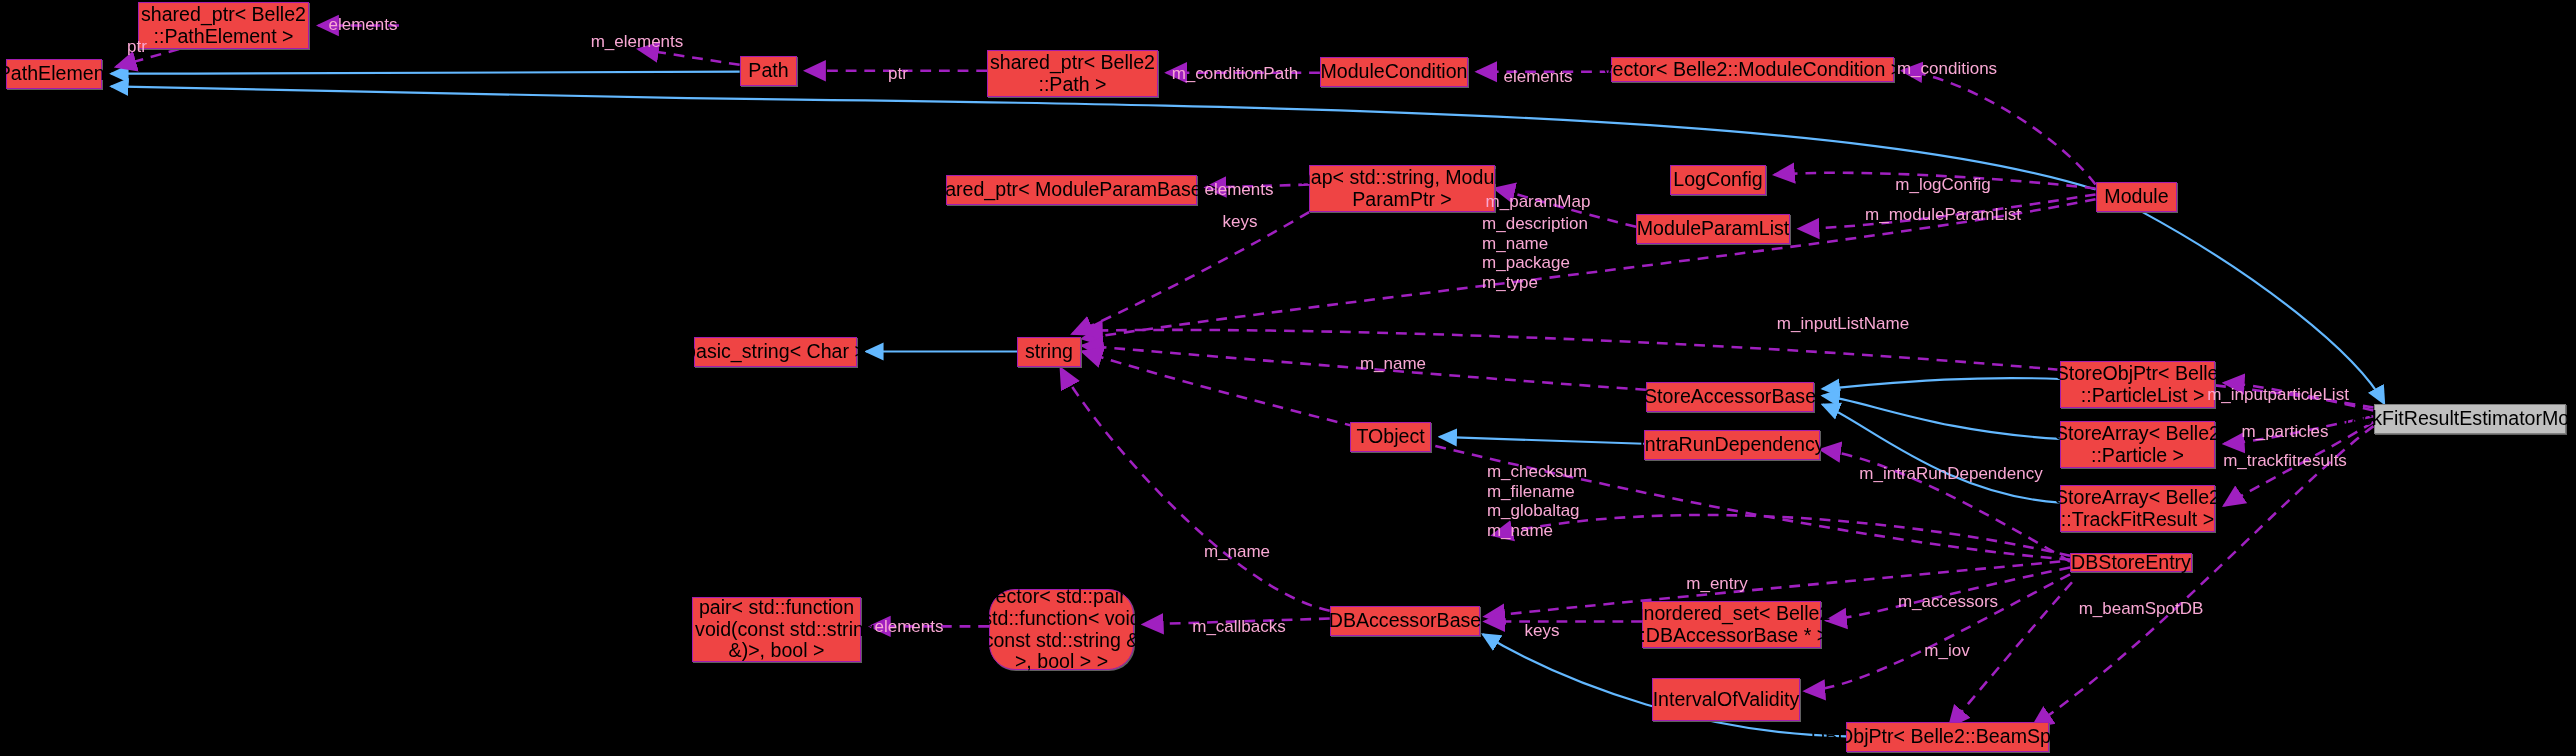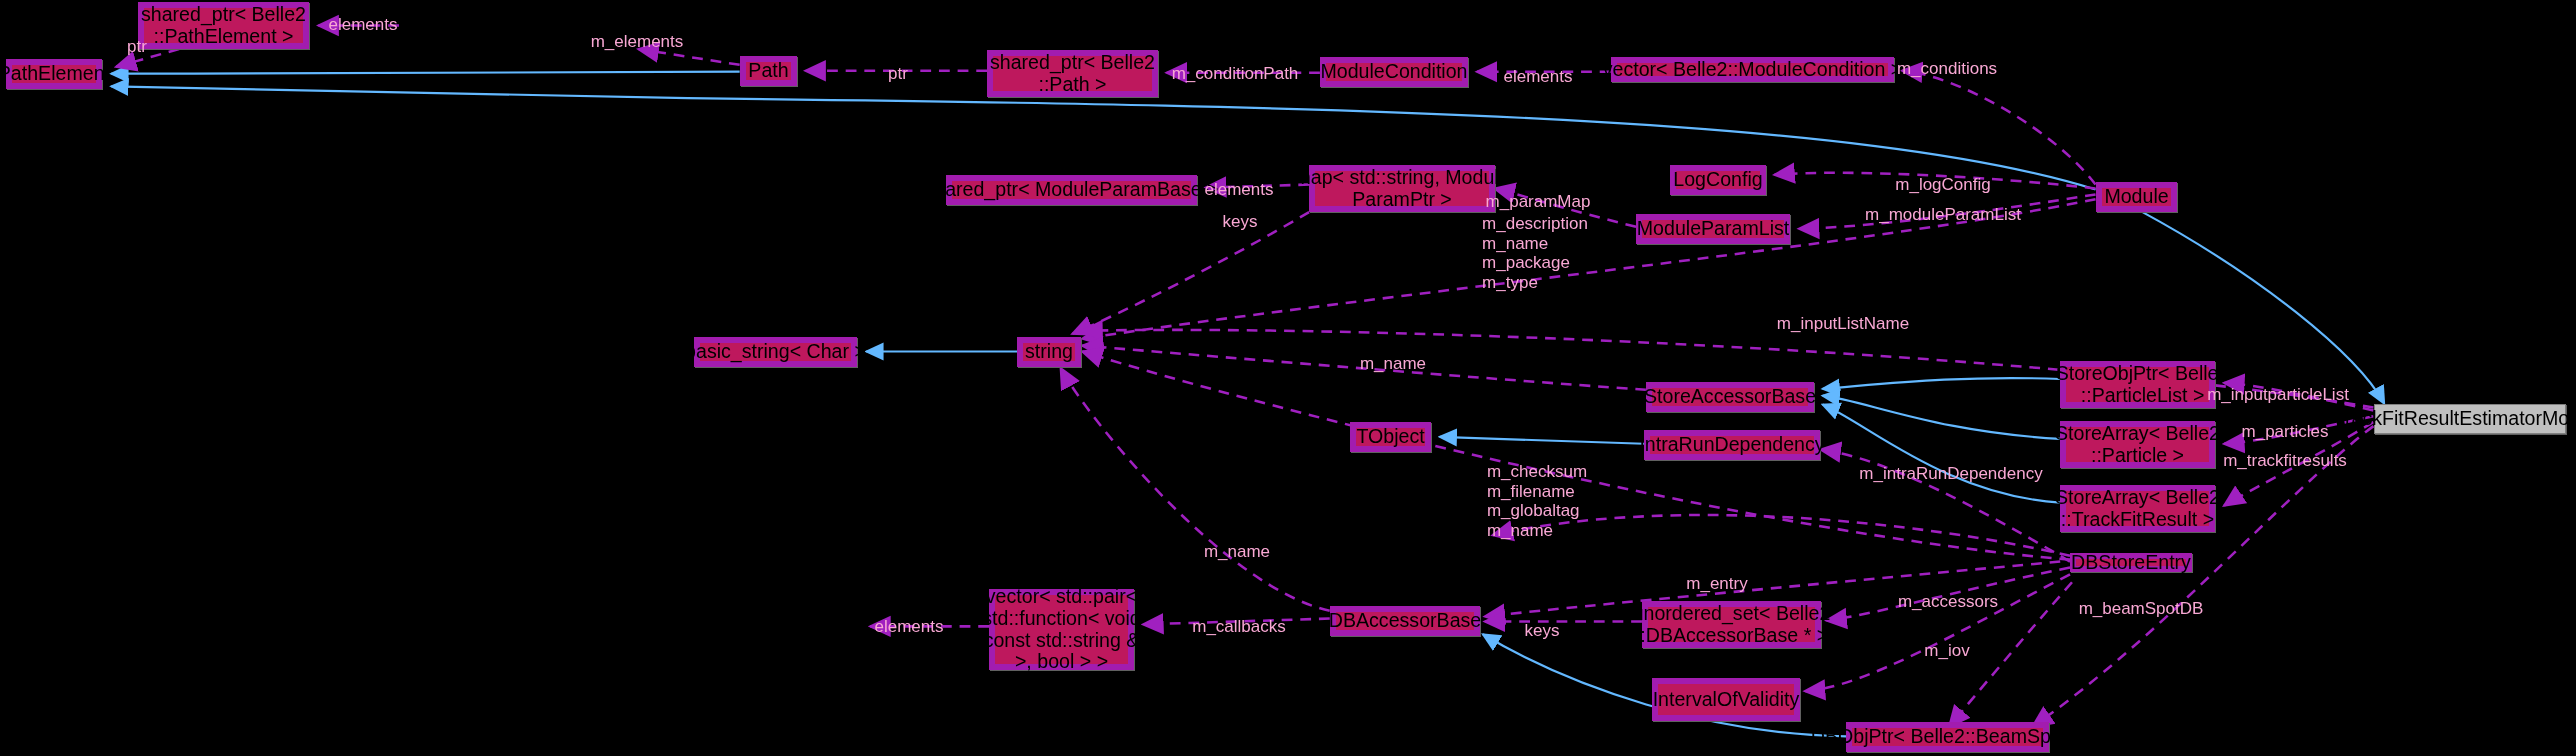--- a/index.html
+++ b/index.html
@@ -7,22 +7,22 @@
     position:relative;
     width:2576px;height:756px;
     background:#000;
     font-family:"Liberation Sans", sans-serif;
     overflow:hidden;
   }
   #edges{position:absolute;left:0;top:0;width:2576px;height:756px;}
   .node{
     position:absolute;
     box-sizing:border-box;
-    background:#be185d;
-    border:6px solid #a21caf;
+    background:#ef4444;
+    border:1px solid #a21caf;
     color:#000000;
     font-size:19.6px;
     line-height:1.12;
     text-align:center;
     display:flex;
     align-items:center;
     justify-content:center;
     white-space:pre;
     padding:2px 5.9px;
     box-shadow:1px 1px 0 #606060;
@@ -168,24 +168,27 @@
   <div class="node" style="left:2060px;top:421px;width:155px;height:47px;">StoreArray&lt; Belle2
 ::Particle &gt;</div>
   <div class="node" style="left:2060px;top:485px;width:155px;height:47px;">StoreArray&lt; Belle2
 ::TrackFitResult &gt;</div>
   <div class="node current" style="left:2374px;top:404px;width:192px;height:29.5px;">TrackFitResultEstimatorModule</div>
   <div class="node" style="left:2070px;top:553px;width:122px;height:19px;">DBStoreEntry</div>
   <div class="node" style="left:1330px;top:606px;width:150px;height:29.5px;">DBAccessorBase</div>
   <div class="node" style="left:1642px;top:601px;width:179px;height:47px;">unordered_set&lt; Belle2
 ::DBAccessorBase * &gt;</div>
   <div class="node" style="left:1652px;top:678px;width:148px;height:43px;">IntervalOfValidity</div>
-  <div class="node" style="left:989px;top:589px;width:145px;height:81px;">vector&lt; std::pair&lt;
+  <div class="node" style="left:989px;top:589px;width:145px;height:81px;border-radius:26px;">vector&lt; std::pair&lt;
 std::function&lt; void
 (const std::string &amp;)
 &gt;, bool &gt; &gt;</div>
+  <div class="node" style="left:692px;top:597px;width:169px;height:65px;">pair&lt; std::function
+&lt; void(const std::string
+&amp;)&gt;, bool &gt;</div>
   <div class="node" style="left:1846px;top:722px;width:203px;height:29.5px;">DBObjPtr&lt; Belle2::BeamSpot &gt;</div>
 
   <div class="elabel" style="left:137px;top:37px;">ptr</div>
   <div class="elabel" style="left:363px;top:14.7px;">elements</div>
   <div class="elabel" style="left:631px;top:32px;padding-left:12px;">m_elements</div>
   <div class="elabel" style="left:898px;top:64px;">ptr</div>
   <div class="elabel" style="left:1235px;top:64px;">m_conditionPath</div>
   <div class="elabel" style="left:1538px;top:67px;">elements</div>
   <div class="elabel" style="left:1947px;top:59px;">m_conditions</div>
   <div class="elabel" style="left:1239px;top:180px;">elements</div>

